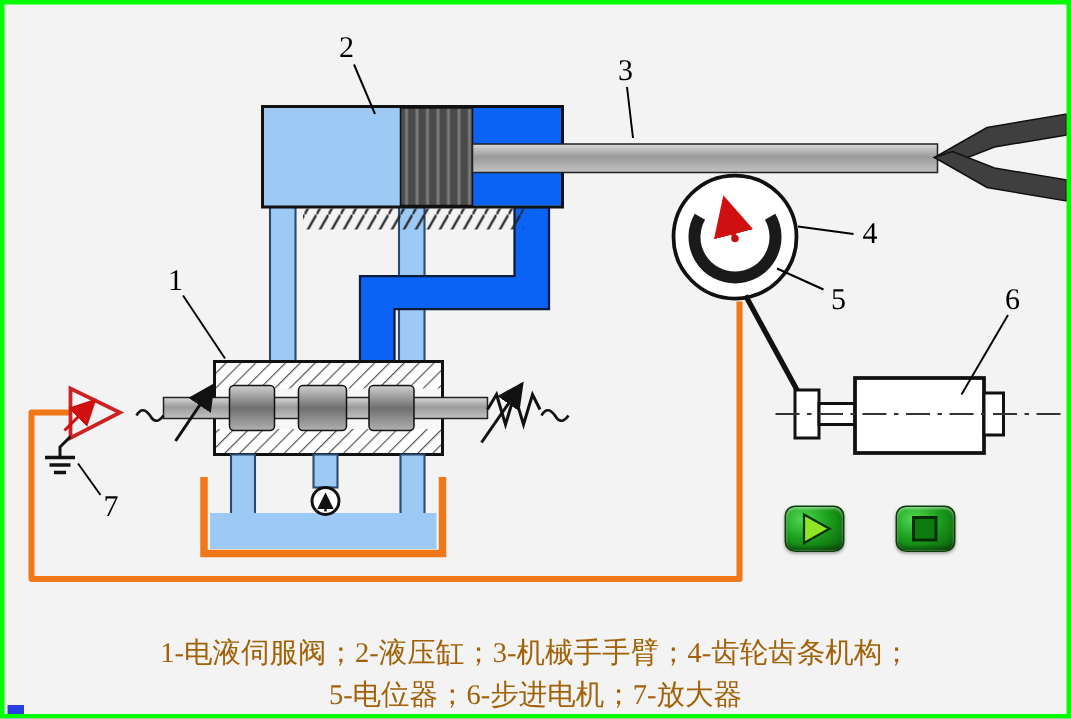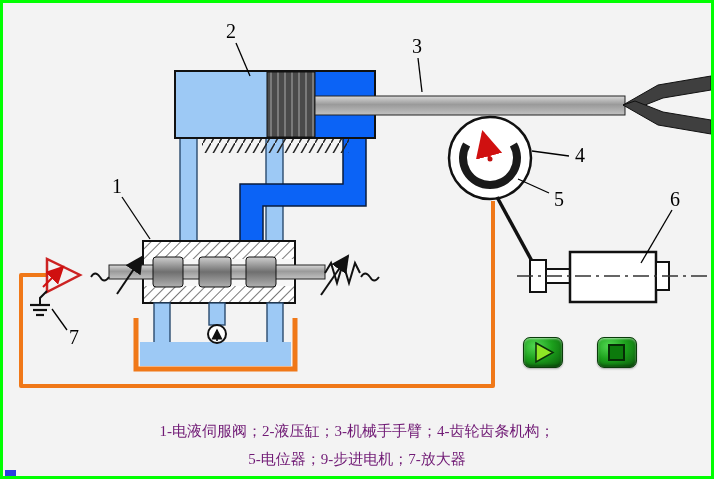--- a/index.html
+++ b/index.html
@@ -5,21 +5,21 @@
   :root{
     --border-green:#00ff00; --background:#f3f3f3; --pipe-dark-blue:#0b63f6;
     --pipe-light-blue:#9dc9f5; --wire-orange:#f07818; --needle-red:#e01010;
     --button-green:#149114; --amplifier-red:#cc2222;
   }
   *{margin:0;padding:0;box-sizing:border-box}
   body{font-family:"Liberation Serif","DejaVu Serif",serif;background:#777}
   #stage{position:relative;width:714px;height:479px;background:var(--background);
          border:3px solid var(--border-green);overflow:hidden}
   #diagram{position:absolute;left:0;top:0}
-  .caption{position:absolute;left:0;width:100%;text-align:center;font-size:15px;color:#701a75}
+  .caption{position:absolute;left:0;width:100%;text-align:center;font-size:19px;color:#a16207}
   #cap1{top:419px}
   #cap2{top:447px}
   .btn{position:absolute;width:40px;height:31px;border-radius:7px;border:1px solid #0a3c0a;
        cursor:pointer;padding:0;
        background:radial-gradient(ellipse at 30% 28%,#52d852 0%,#1ca01c 45%,#0a570a 100%);
        box-shadow:inset 0 1px 2px rgba(255,255,255,.55), inset 0 -2px 3px rgba(0,0,0,.35),
                   0 1px 2px rgba(0,0,0,.3)}
   #playBtn{left:520px;top:334px}
   #stopBtn{left:594px;top:334px}
   .plabel{font-family:"Liberation Serif","DejaVu Serif",serif;font-size:20px;fill:#000}
@@ -162,16 +162,16 @@
       <polygon points="12,5 29,14.5 12,24" fill="#8ee625" stroke="#0b2e0b" stroke-width="1.5"></polygon>
     </svg>
   </button>
   <button id="stopBtn" class="btn">
     <svg width="38" height="29" viewBox="0 0 38 29">
       <rect x="11" y="7" width="15" height="15" fill="#0c7a0c" stroke="#062c06" stroke-width="2"></rect>
     </svg>
   </button>
 
   <div id="cap1" class="caption">1-电液伺服阀；2-液压缸；3-机械手手臂；4-齿轮齿条机构；</div>
-  <div id="cap2" class="caption">5-电位器；9-步进电机；7-放大器</div>
+  <div id="cap2" class="caption">5-电位器；6-步进电机；7-放大器</div>
 
   <div id="artifact"></div>
 </div>
 
 </body></html>

